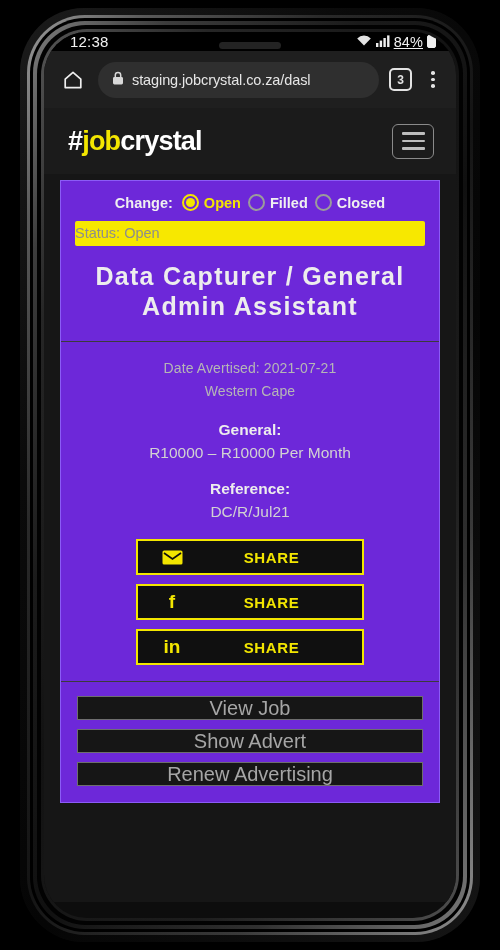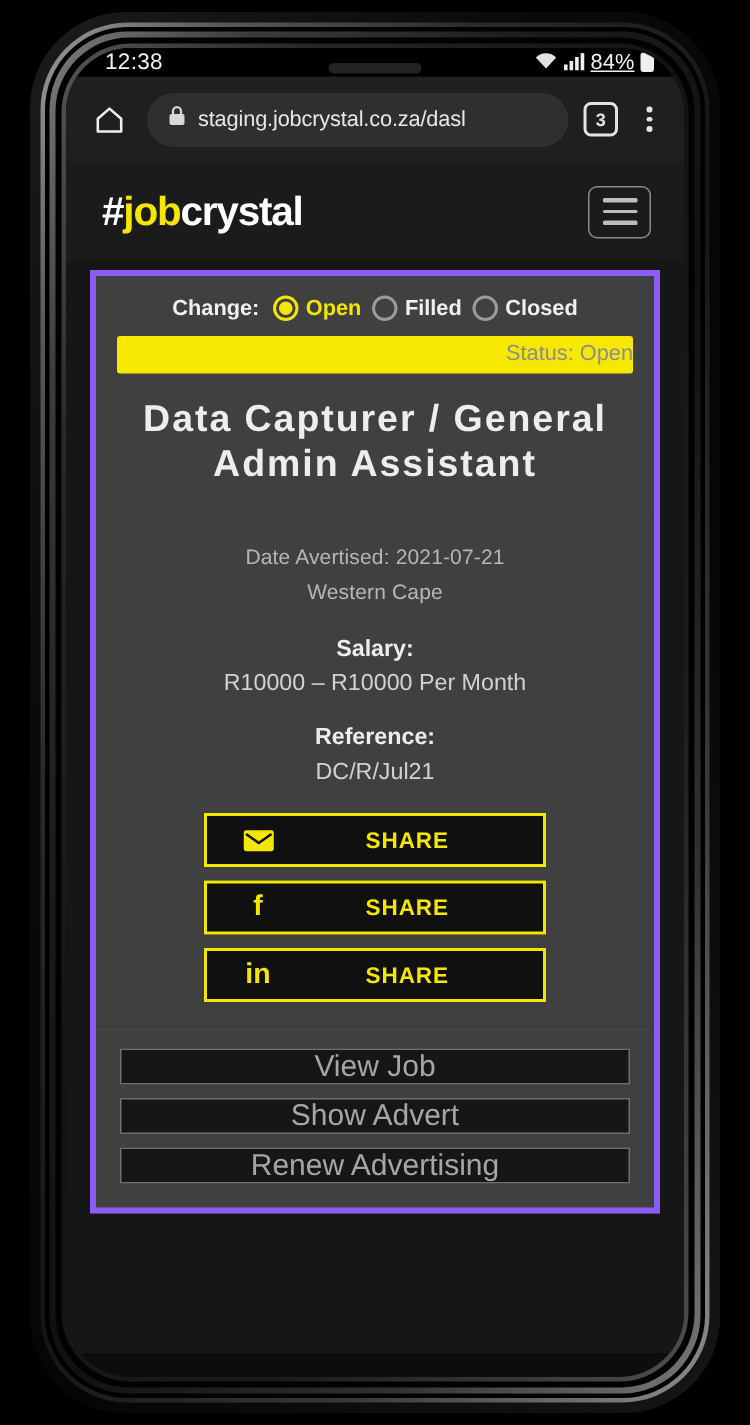--- a/index.html
+++ b/index.html
@@ -80,41 +80,41 @@
   #logo .w{color:#fff;}
   #logo .y{color:#f3e600;}
   #hamburger{
     width:42px;height:35px;border:1px solid #8a8a8a;border-radius:6px;
     display:flex;flex-direction:column;align-items:center;justify-content:center;gap:5px;
   }
   #hamburger i{display:block;width:23px;height:2.6px;background:#bdbdbd;border-radius:1px;}
 
   
   #job-card{
-    margin:6px 16px;border:4px solid #8b5cf6;background:#404040;
+    margin:6px 16px;border:1px solid #8b5cf6;background:#6d28d9;
   }
   #status-section{padding:13px 14px 14px;}
   #change-row{
     display:flex;align-items:center;justify-content:center;gap:7px;
     font-size:14.5px;font-weight:bold;white-space:nowrap;
   }
   #change-row .lbl{color:#f0f0f0;margin-right:2px;}
   .radio-opt{display:flex;align-items:center;gap:5px;}
   .radio-dot{
     width:17px;height:17px;border-radius:50%;border:2px solid #9b9b9b;
     display:flex;align-items:center;justify-content:center;flex:0 0 auto;
   }
   .radio-dot.on{border-color:#f3e600;}
   .radio-dot.on:after{content:"";width:9px;height:9px;border-radius:50%;background:#f3e600;}
   .radio-opt .txt{color:#f0f0f0;}
   .radio-opt.sel .txt{color:#f3e600;}
 
   #status-banner{
     margin-top:10px;background:#f7e800;border-radius:2px;
-    text-align:right;padding:4px 0 5px;color:#8d8d8d;font-size:14.5px;
+    text-align:left;padding:4px 0 5px;color:#8d8d8d;font-size:14.5px;
   }
 
   #job-title{
     padding:2px 22px 20px;text-align:center;color:#ededed;
     font-size:25px;font-weight:bold;line-height:1.18;letter-spacing:1.3px;
   }
 
   .divider{height:1px;background:#3b3b3b;}
 
   #details{padding:15px 18px 16px;text-align:center;}
@@ -244,21 +244,21 @@
 
         <div id="job-title">Data Capturer / General Admin Assistant</div>
 
         <div class="divider"></div>
 
         <div id="details">
           <div class="meta">Date Avertised: 2021-07-21</div>
           <div class="meta">Western Cape</div>
 
           <div class="block">
-            <div class="h">Salary:</div>
+            <div class="h">General:</div>
             <div class="v">R10000 – R10000 Per Month</div>
           </div>
 
           <div class="block">
             <div class="h">Reference:</div>
             <div class="v">DC/R/Jul21</div>
           </div>
 
           <div id="share-list">
             <div class="share-btn">

